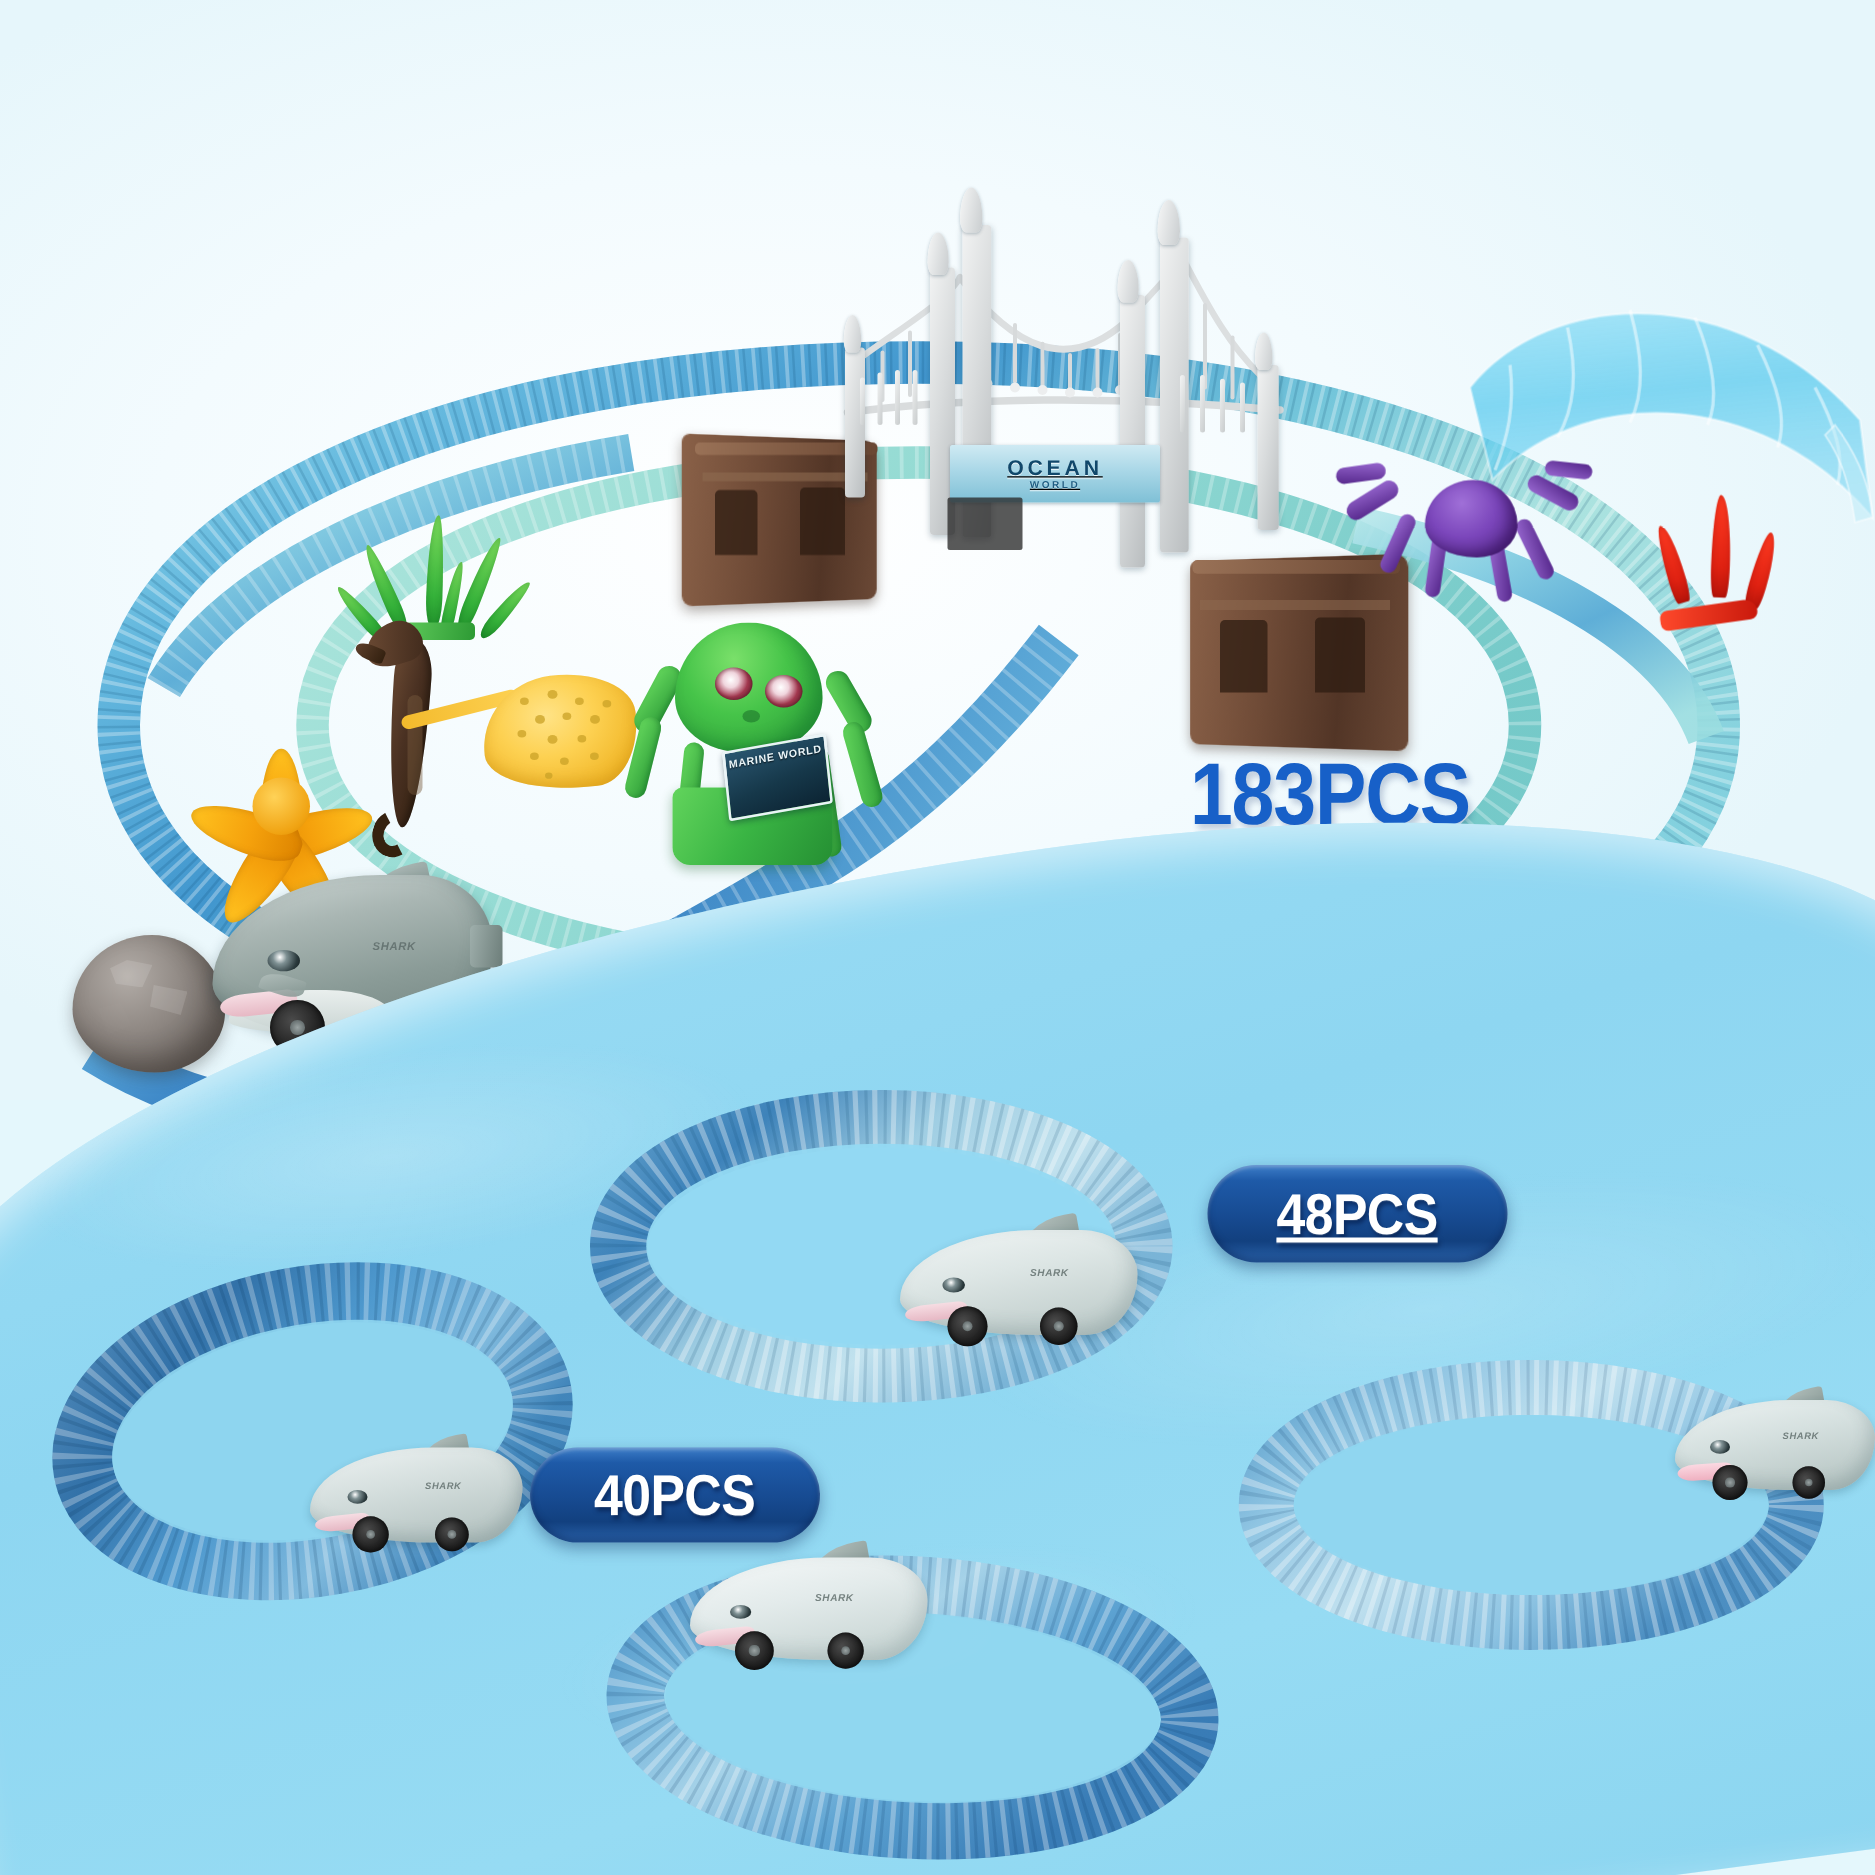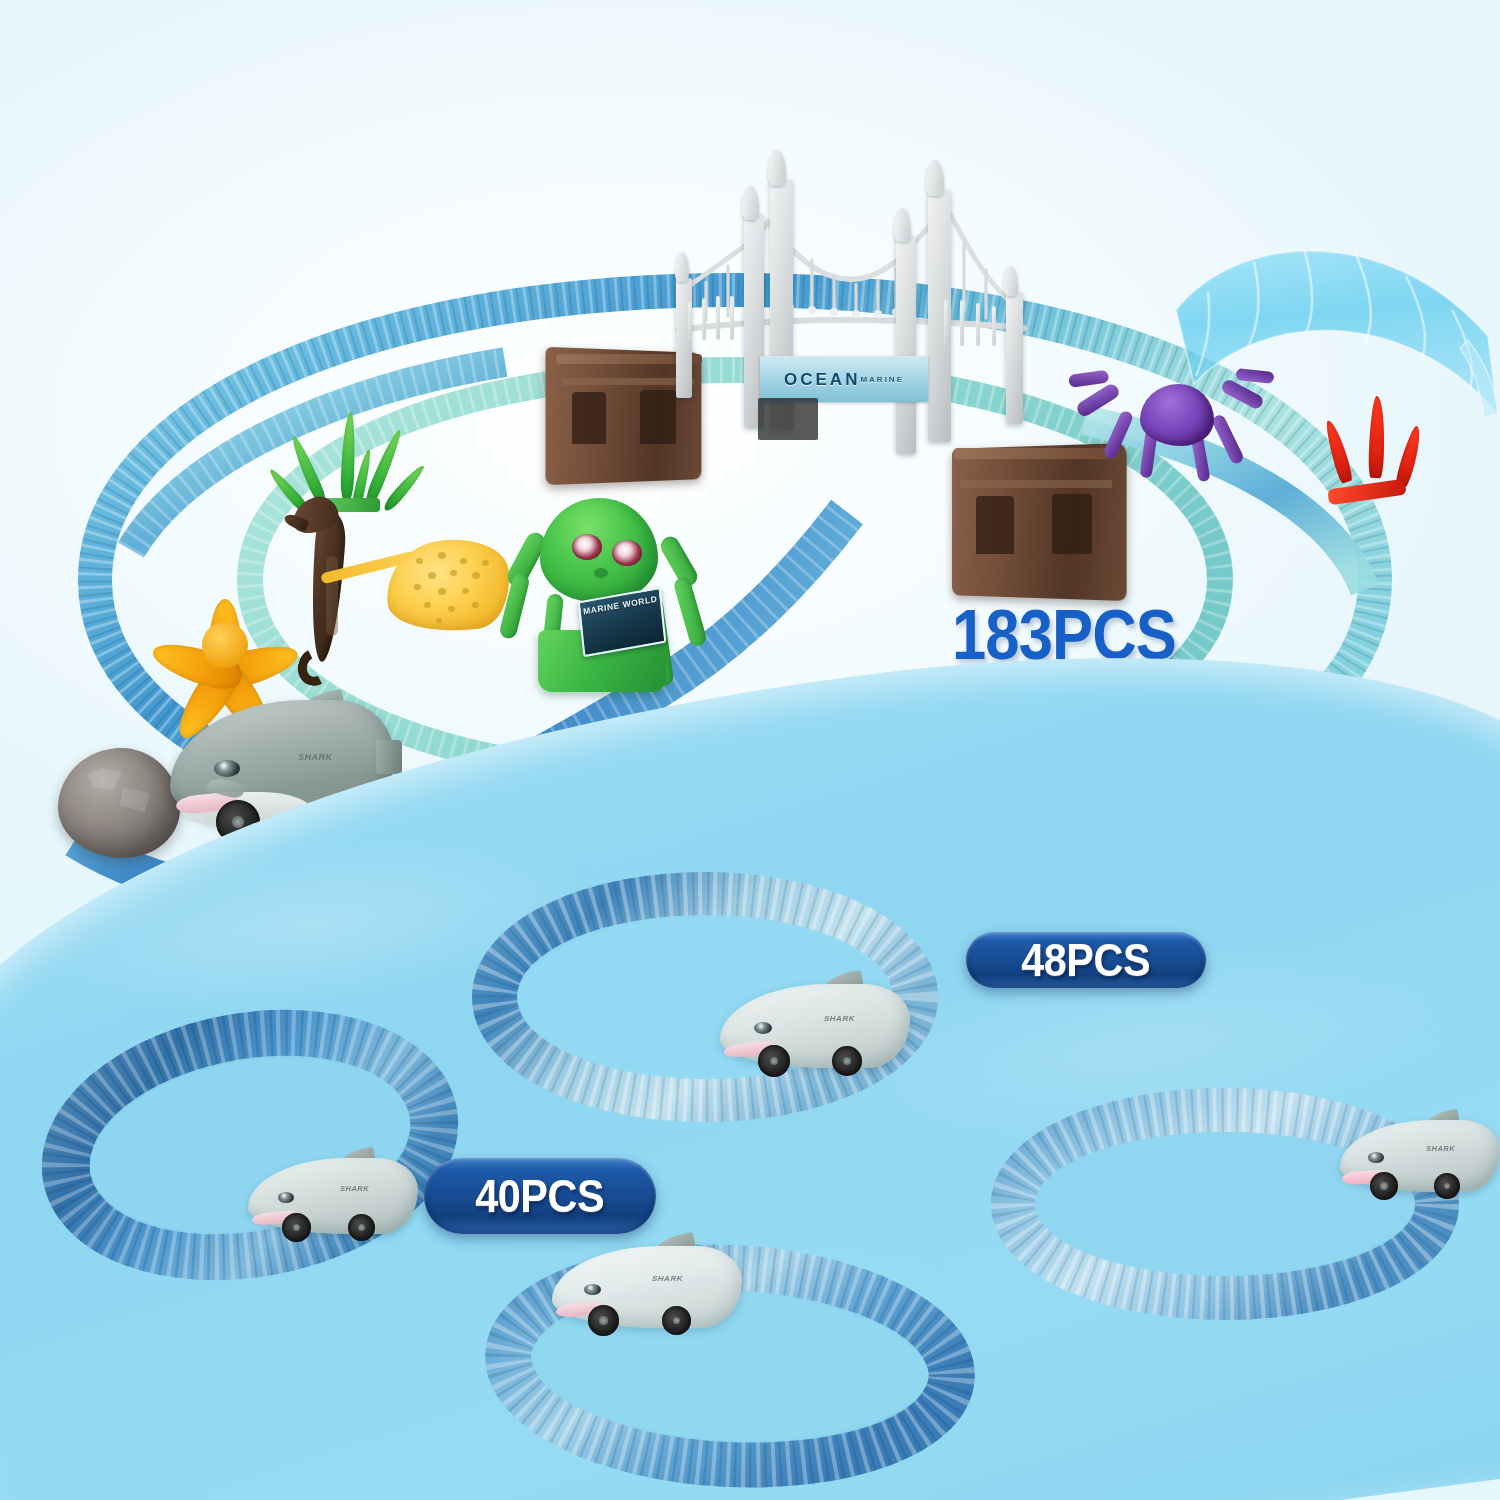--- a/index.html
+++ b/index.html
@@ -72,21 +72,21 @@
   }
   .railing{ position:absolute; }
   .rail-post{
     position:absolute; width:4px; background:linear-gradient(100deg,#f3f4f4,#c8cccd);
     border-radius:2px;
   }
   .deck-sign{
     position:absolute; border-radius:2px; overflow:hidden;
     background:linear-gradient(180deg,#cfeaf3 0%,#a9d7e7 45%,#7fc0d6 100%);
     box-shadow:0 1px 3px rgba(0,50,70,.3);
-    display:flex; flex-direction:row; align-items:center; justify-content:center;
+    display:flex; flex-direction:column; align-items:center; justify-content:center;text-decoration:underline;
   }
   .deck-sign .l1{
     font-size:17px; font-weight:bold; color:#11486b; letter-spacing:3px;
     text-shadow:0 1px 0 rgba(255,255,255,.85);
     line-height:1;
   }
   .deck-sign .l2{
     font-size:8px; font-weight:bold; color:#1d5d82; letter-spacing:2px;
     text-shadow:0 1px 0 rgba(255,255,255,.7); line-height:1; margin-top:1px;
   }
@@ -452,21 +452,21 @@
 
     <div class="railing" style="left:44px;top:136px;width:64px;height:44px;">
       <div class="rail-post" style="left:4px;top:6px;height:38px;"></div>
       <div class="rail-post" style="left:18px;top:2px;height:42px;"></div>
       <div class="rail-post" style="left:32px;top:0px;height:44px;"></div>
       <div class="rail-post" style="left:46px;top:0px;height:44px;"></div>
     </div>
 
     <div class="deck-sign" style="left:120px;top:196px;width:168px;height:46px;">
       <div class="l1">OCEAN</div>
-      <div class="l2">MARINE</div>
+      <div class="l2">WORLD</div>
     </div>
 
     <div class="railing" style="left:300px;top:140px;width:70px;height:46px;">
       <div class="rail-post" style="left:4px;top:0px;height:46px;"></div>
       <div class="rail-post" style="left:20px;top:0px;height:46px;"></div>
       <div class="rail-post" style="left:36px;top:3px;height:43px;"></div>
       <div class="rail-post" style="left:52px;top:6px;height:40px;"></div>
     </div>
 
     <div style="position:absolute;left:118px;top:238px;width:60px;height:42px;
@@ -730,21 +730,21 @@
            box-shadow:inset -5px -6px 12px rgba(60,90,95,.2), 0 3px 7px rgba(20,60,80,.22);"></div>
       <div class="sk-mouth" style="left:2px;bottom:8px;width:44px;height:13px;transform:rotate(-4deg);
            background:linear-gradient(180deg,#fbd9e2,#efb0c0);"></div>
       <div class="sk-eye" style="left:28px;top:32px;width:16px;height:11px;"></div>
       <div class="sk-wheel" style="left:30px;bottom:-8px;width:28px;height:28px;"></div>
       <div class="sk-wheel" style="left:94px;bottom:-7px;width:26px;height:26px;"></div>
       <div class="sk-text" style="left:86px;top:24px;font-size:7.5px;">SHARK</div>
     </div>
   </div>
 
-  <div class="badge" style="left:966px;top:932px;width:240px;height:56px;">
+  <div class="badge" style="left:966px;top:932px;width:240px;height:78px;text-decoration:underline;">
     <span>48PCS</span>
   </div>
   <div class="badge" style="left:424px;top:1158px;width:232px;height:76px;">
     <span>40PCS</span>
   </div>
 
 
 </div>
 
 </body></html>

